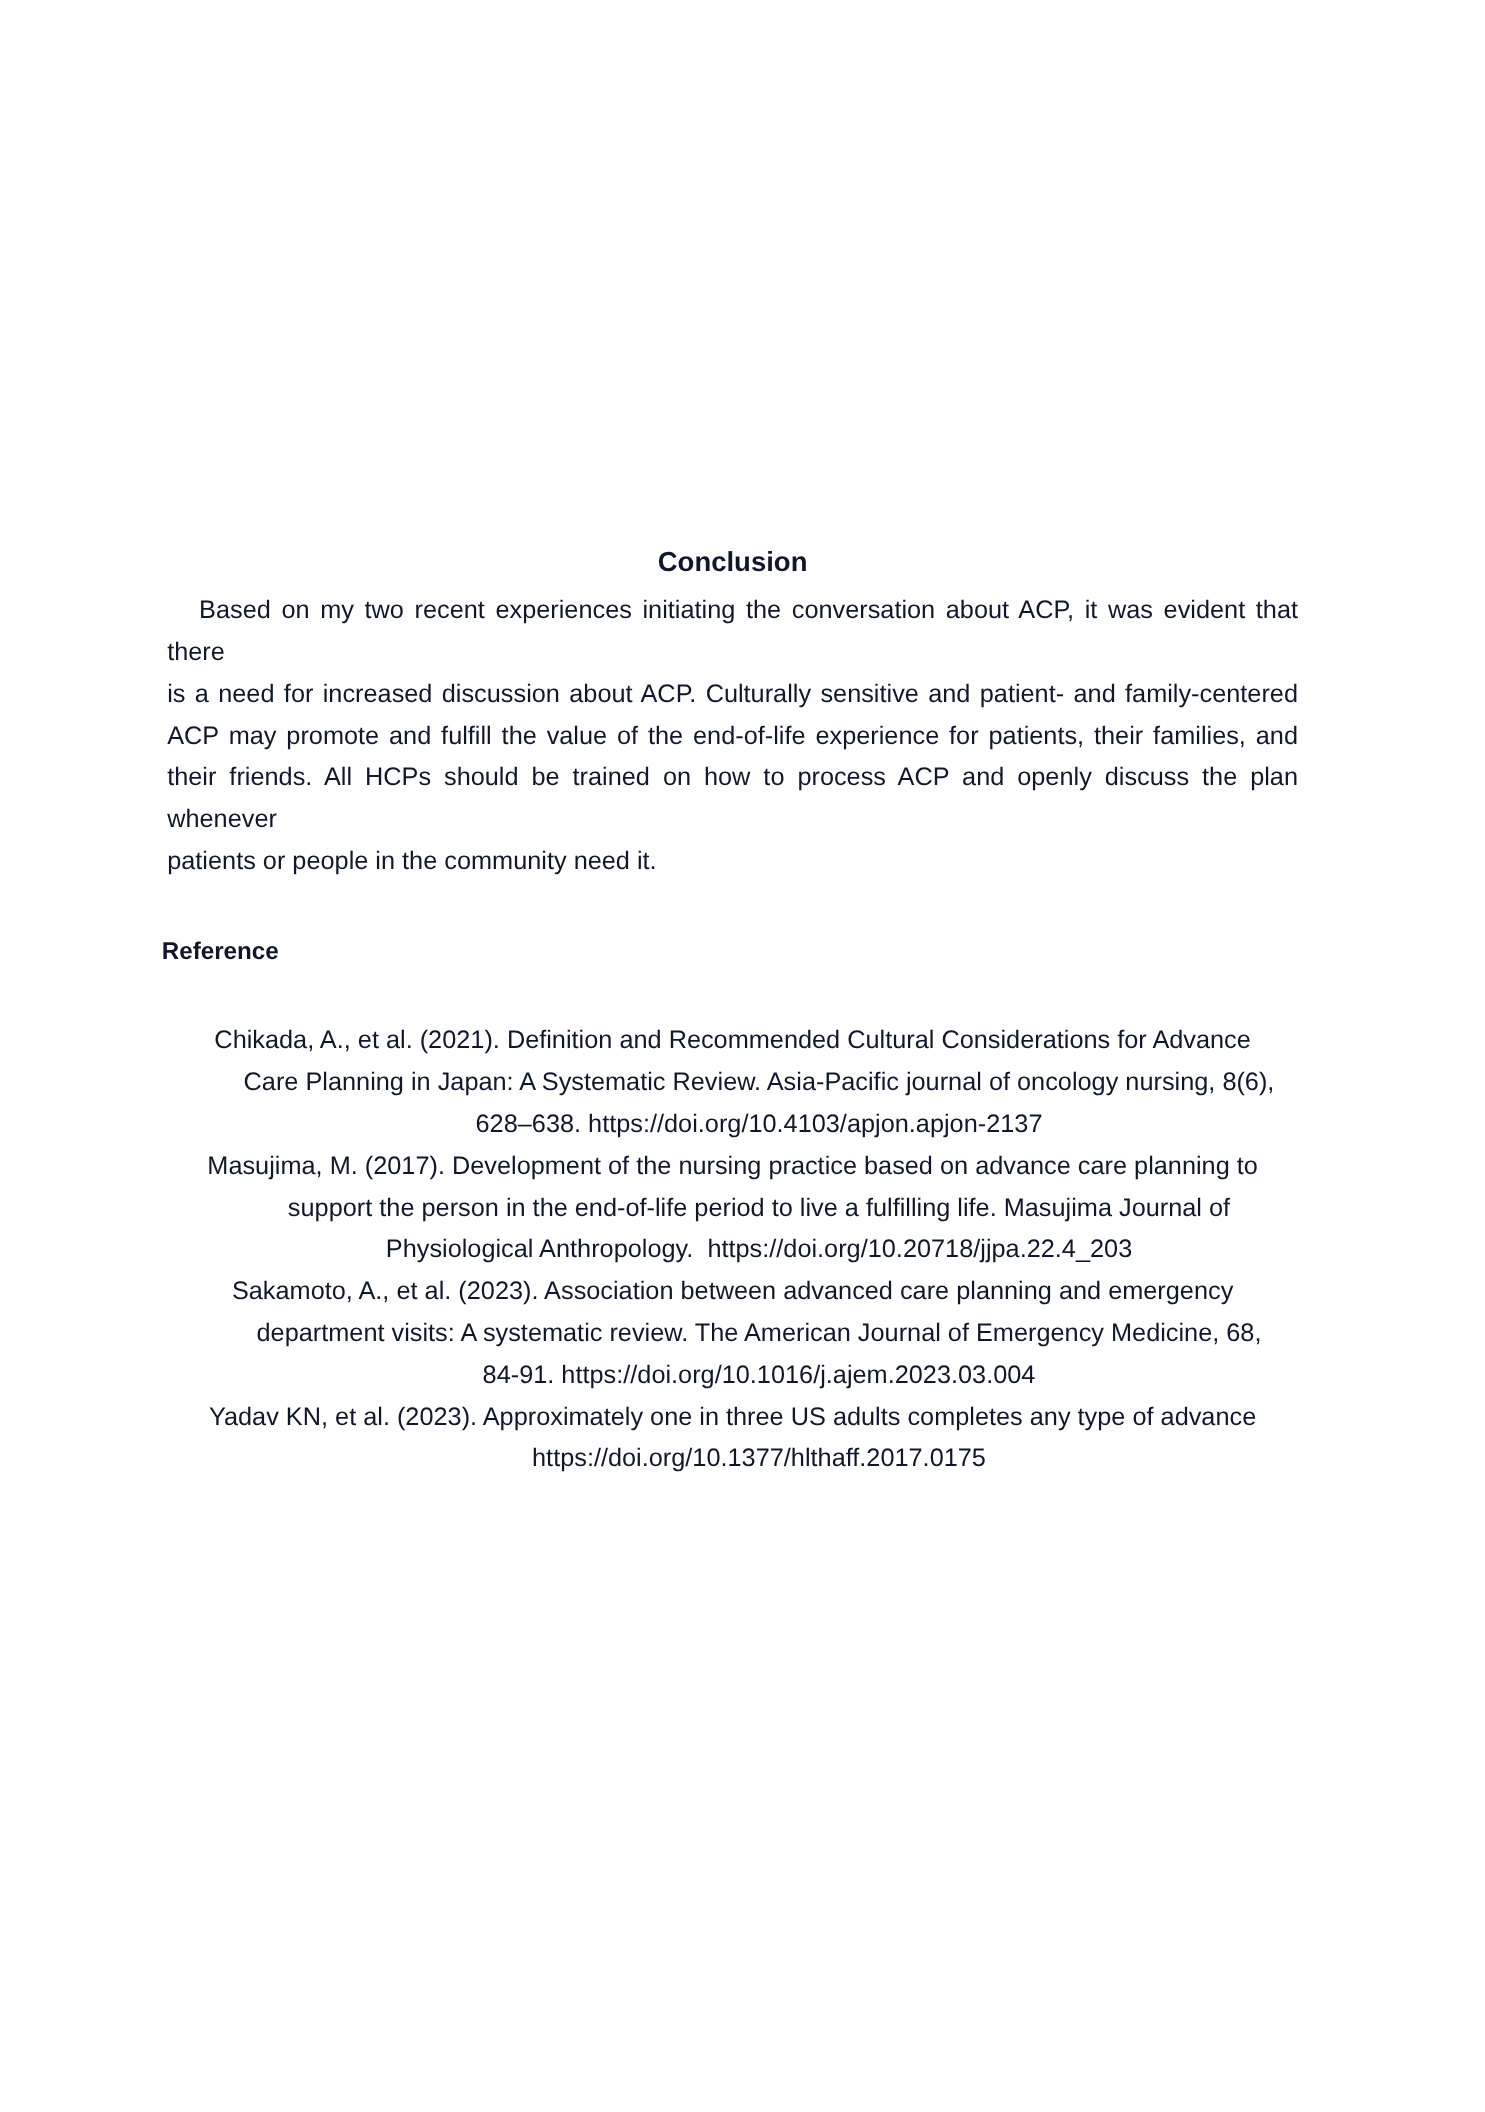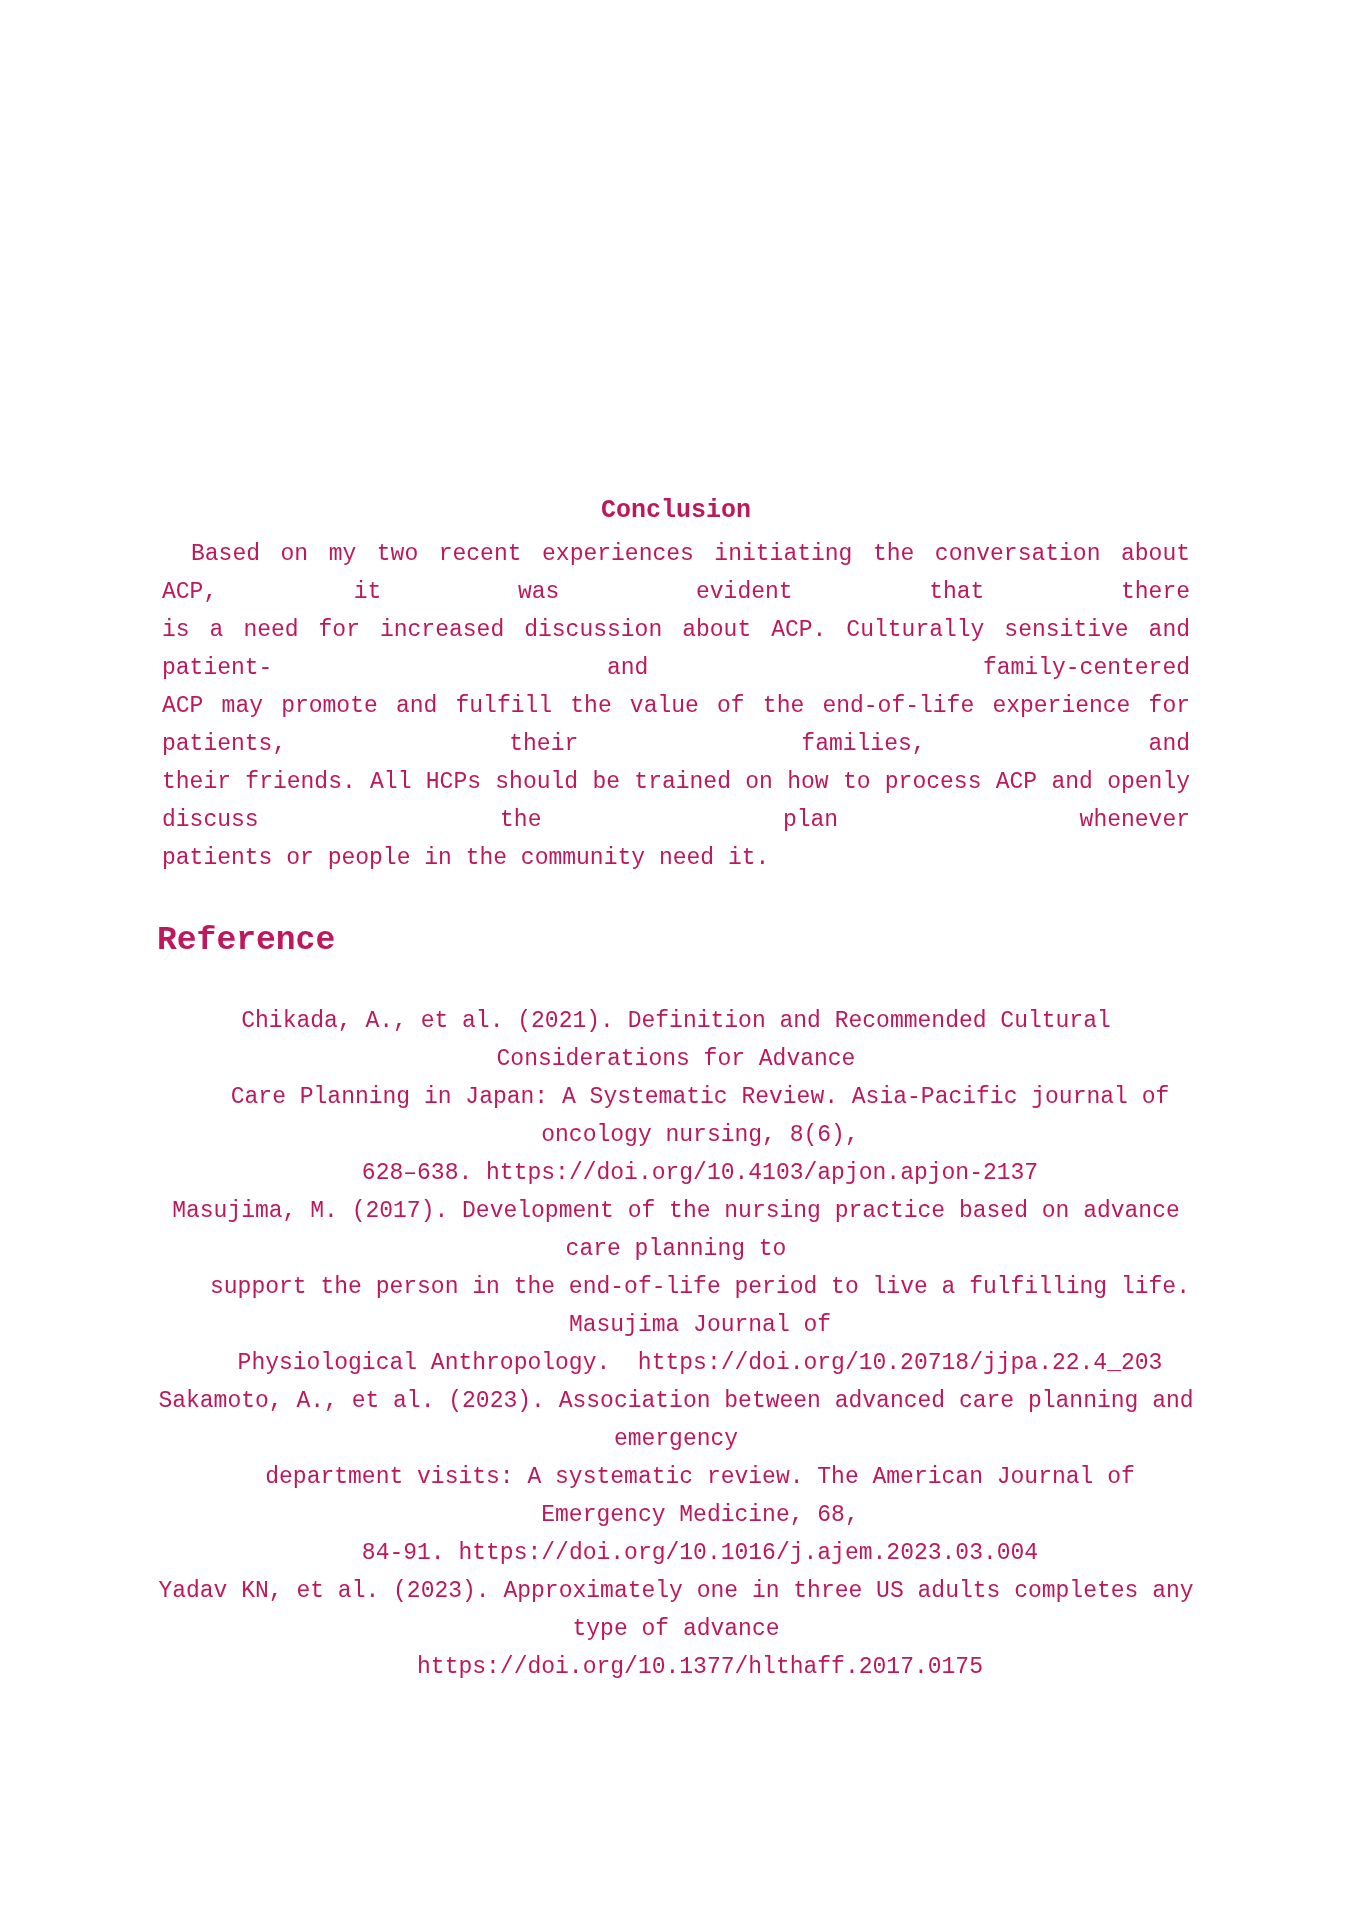--- a/index.html
+++ b/index.html
@@ -9,27 +9,27 @@
   }
   .page {
     position: relative;
     width: 1350px;
     height: 1920px;
     background: #ffffff;
     overflow: hidden;
   }
   .content {
     position: absolute;
-    left: 157px;
+    left: 147px;
     top: 492px;
     width: 1038px;
-    font-family: Liberation Mono, monospace;
+    font-family: Liberation Sans, sans-serif;
     font-size: 23px;
     line-height: 38px;
-    color: #be185d;
+    color: #0f172a;
   }
   .heading-center {
     font-size: 25px;
     font-weight: bold;
     text-align: center;
     line-height: 38px;
     margin: 0;
   }
   .para {
     margin: 5px;
@@ -38,21 +38,21 @@
     text-align: justify;
     text-align-last: justify;
   }
   .jline.indent {
     text-indent: 29px;
   }
   .plainline {
     text-align: left;
   }
   .heading-left {
-    font-size: 33px;
+    font-size: 22px;
     font-weight: bold;
     text-align: left;
     line-height: 38px;
     margin: 45px 0 42px 0;
   }
   .refs {
     margin: 0;
   }
   .ref-line {
     white-space: pre-wrap;

